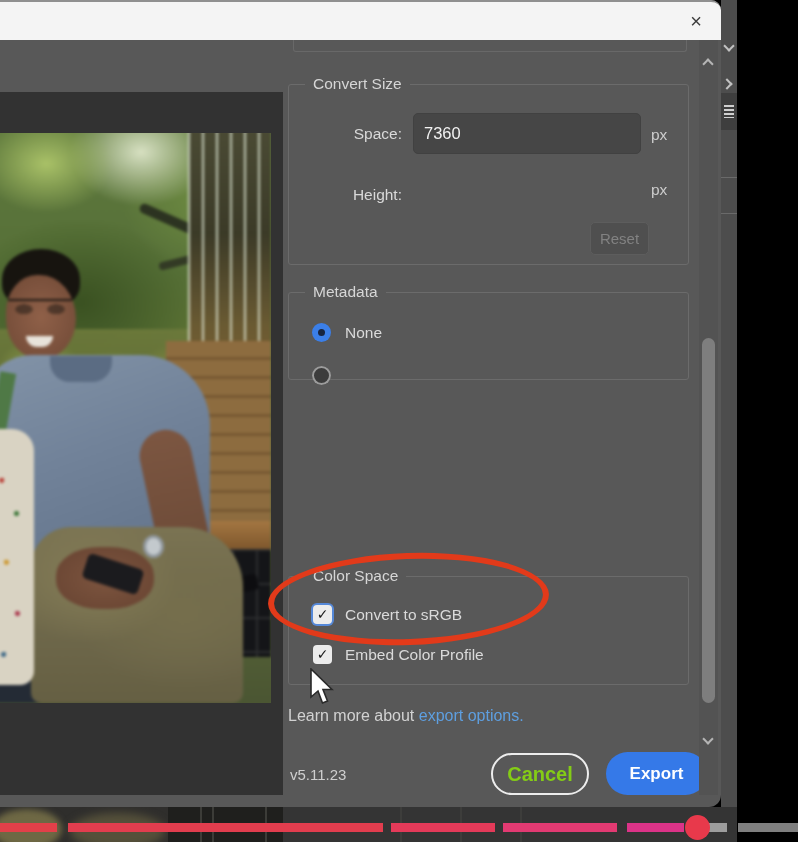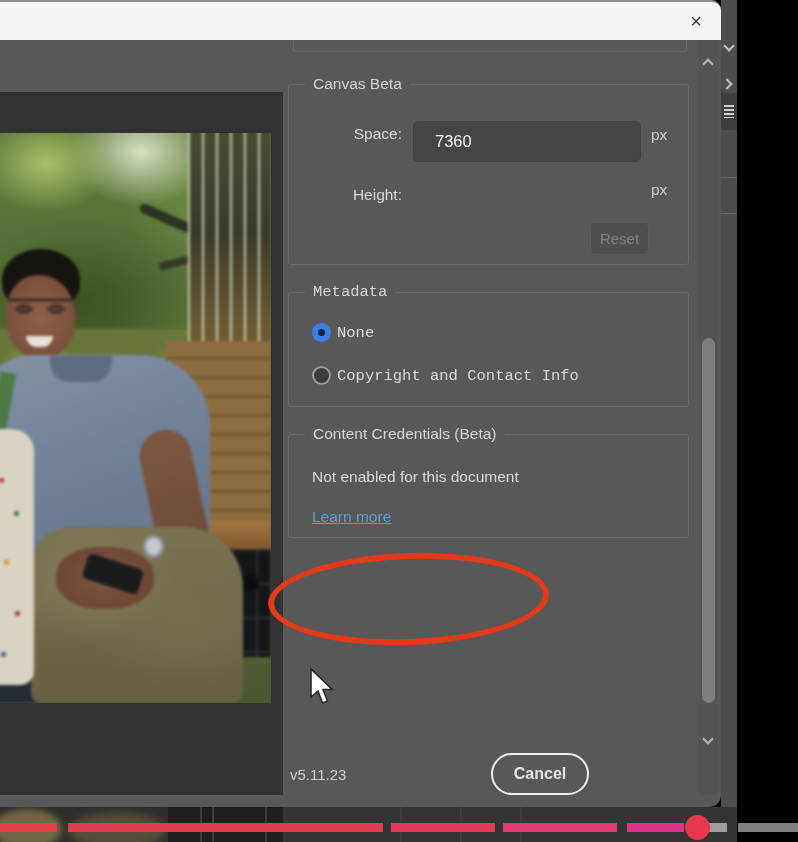--- a/index.html
+++ b/index.html
@@ -91,51 +91,51 @@
       radial-gradient(5px 5px at 64% 72%, #b03a50 50%, transparent 55%),
       radial-gradient(5px 5px at 34% 88%, #3f6a8a 50%, transparent 55%), #d9d3c2; }
 
   
   .group { position:absolute; left:288px; width:401px; border:1px solid #6b6b6b; border-radius:3px; }
   .legend { position:absolute; top:-10px; left:16px; background:#585858; padding:0 8px;
      font-size:15.5px; color:#d6d6d6; white-space:nowrap; }
   .prev-box { position:absolute; left:293px; top:18px; width:394px; height:34px;
      border:1px solid #686868; border-top:none; border-radius:0 0 3px 3px; }
   .g-canvas { top:84px; height:181px; }
-  .g-meta { top:292px; height:115px;font-family:Liberation Mono, monospace; }
+  .g-meta { top:292px; height:88px; }
   .g-cred { top:434px; height:104px; }
   .g-color { top:576px; height:109px; }
 
   .fld-label { position:absolute; left:0; width:113px; text-align:right; font-size:15.5px; color:#d9d9d9; }
   .fld-input { position:absolute; left:124px; width:228px; height:41px; background:#464646;
      border:1px solid #414141; border-radius:5px; color:#f2f2f2; font-size:16.5px;
-     font-family:"Liberation Sans","DejaVu Sans",sans-serif; padding-left:21px; outline:none;margin-top:8px; }
+     font-family:"Liberation Sans","DejaVu Sans",sans-serif; padding-left:10px; outline:none; }
   .fld-unit { position:absolute; left:362px; font-size:15.5px; color:#cccccc; }
   .reset-btn { position:absolute; left:301px; top:137px; width:59px; height:33px; background:#4f4f4f;
      border:1px solid #5d5d5d; border-radius:5px; color:#828282; font-size:15px; text-align:center; line-height:31px; }
 
   .radio { position:absolute; left:23px; width:19px; height:19px; border-radius:50%;
      background:#3c3c3c; box-shadow:inset 0 0 0 2px #9c9c9c; }
   .radio.on { background:#3b7fe8; box-shadow:none; }
   .radio.on::after { content:""; position:absolute; left:6px; top:6px; width:7px; height:7px;
      border-radius:50%; background:#172540; }
-  .opt-label { position:absolute; left:48px; font-size:15.5px; color:#dadada; white-space:nowrap; }
+  .opt-label { position:absolute; left:56px; font-size:15.5px; color:#dadada; white-space:nowrap; }
 
   .check { position:absolute; left:24px; width:19px; height:19px; border-radius:4px; background:#ececec;
      color:#1c1c1c; font-size:14px; font-weight:700; text-align:center; line-height:19px; }
   .check.ring { box-shadow:0 0 0 2px #5588d8; }
   .check.on::after { content:"\2713"; }
 
   .cred-status { position:absolute; left:23px; top:33px; font-size:15.5px; color:#dadada; }
   .cred-link { position:absolute; left:23px; top:73px; font-size:15.5px; text-decoration:underline; cursor:pointer; }
 
   .learn-line { position:absolute; left:288px; top:707px; font-size:16px; color:#d2d2d2; }
   .version { position:absolute; left:290px; top:766px; font-size:15px; color:#cfcfcf; }
   .cancel-btn { position:absolute; left:491px; top:753px; width:98px; height:42px; border:2px solid #ededed;
-     border-radius:21px; color:#e5e5e5; font-size:16px; font-weight:700; text-align:center; line-height:38px; background:transparent; }
+     border-radius:21px; color:#84cc16; font-size:20px; font-weight:700; text-align:center; line-height:38px; background:transparent; }
   .export-btn { position:absolute; left:606px; top:752px; width:101px; height:43px; border-radius:22px;
      color:#ffffff; font-size:17px; font-weight:700; text-align:center; line-height:43px; background:#3579e8; }
 
   
   .scrollbar { position:absolute; left:699px; top:40px; width:19px; height:755px; background:#535353; }
   .sb-chev { border-color:#b5b5b5; }
   .sb-up { position:absolute; left:5px; top:20px; transform:rotate(45deg); }
   .sb-thumb { position:absolute; left:3px; top:298px; width:13px; height:365px; background:#7e7e7e; border-radius:7px; }
   .sb-down { position:absolute; left:5px; top:695px; transform:rotate(225deg); }
 
@@ -205,46 +205,49 @@
           <div class="pl ph-watch"></div>
           <div class="pl ph-strap"></div>
           <div class="pl ph-floral"></div>
         </div>
       </div>
     </div>
 
     <div class="prev-box"></div>
 
     <div class="group g-canvas">
-      <div class="legend">Canvas Beta</div>
+      <div class="legend">Convert Size</div>
       <div class="fld-label" style="top:40px">Space:</div>
       <input class="fld-input" style="top: 28px;" value="7360">
       <div class="fld-unit" style="top:41px">px</div>
       <div class="fld-label" style="top:101px">Height:</div>
       <div class="fld-unit" style="top:96px">px</div>
       <div class="reset-btn">Reset</div>
     </div>
 
     <div class="group g-meta">
       <div class="legend">Metadata</div>
       <div class="radio on" style="top:30px"></div>
       <div class="opt-label" style="top:31px">None</div>
       <div class="radio" style="top:73px"></div>
-      <div class="opt-label" style="top:74px">Copyright and Contact Info</div>
-    </div>
-
-    <div class="group g-cred">
-      <div class="legend">Content Credentials (Beta)</div>
-      <div class="cred-status">Not enabled for this document</div>
-      <div class="cred-link" style="color: rgb(94, 159, 224);">Learn more</div>
-    </div>
-
-
+    </div>
+
+
+    <div class="group g-color">
+      <div class="legend">Color Space</div>
+      <div class="check on ring" style="top:28px"></div>
+      <div class="opt-label" style="top:29px">Convert to sRGB</div>
+      <div class="check on" style="top:68px"></div>
+      <div class="opt-label" style="top:69px">Embed Color Profile</div>
+    </div>
+
+    <div class="learn-line"><span>Learn more about </span><span style="color: rgb(94, 159, 224);">export options.</span></div>
     <div class="version">v5.11.23</div>
     <div class="cancel-btn">Cancel</div>
+    <div class="export-btn" style="background: rgb(53, 121, 232);">Export</div>
 
     <div class="scrollbar">
       <div class="chev sb-chev sb-up"></div>
       <div class="sb-thumb"></div>
       <div class="chev sb-chev sb-down"></div>
     </div>
   </div>
 
   <div class="annotation" style="border-color: rgb(226, 58, 26);"></div>
 

